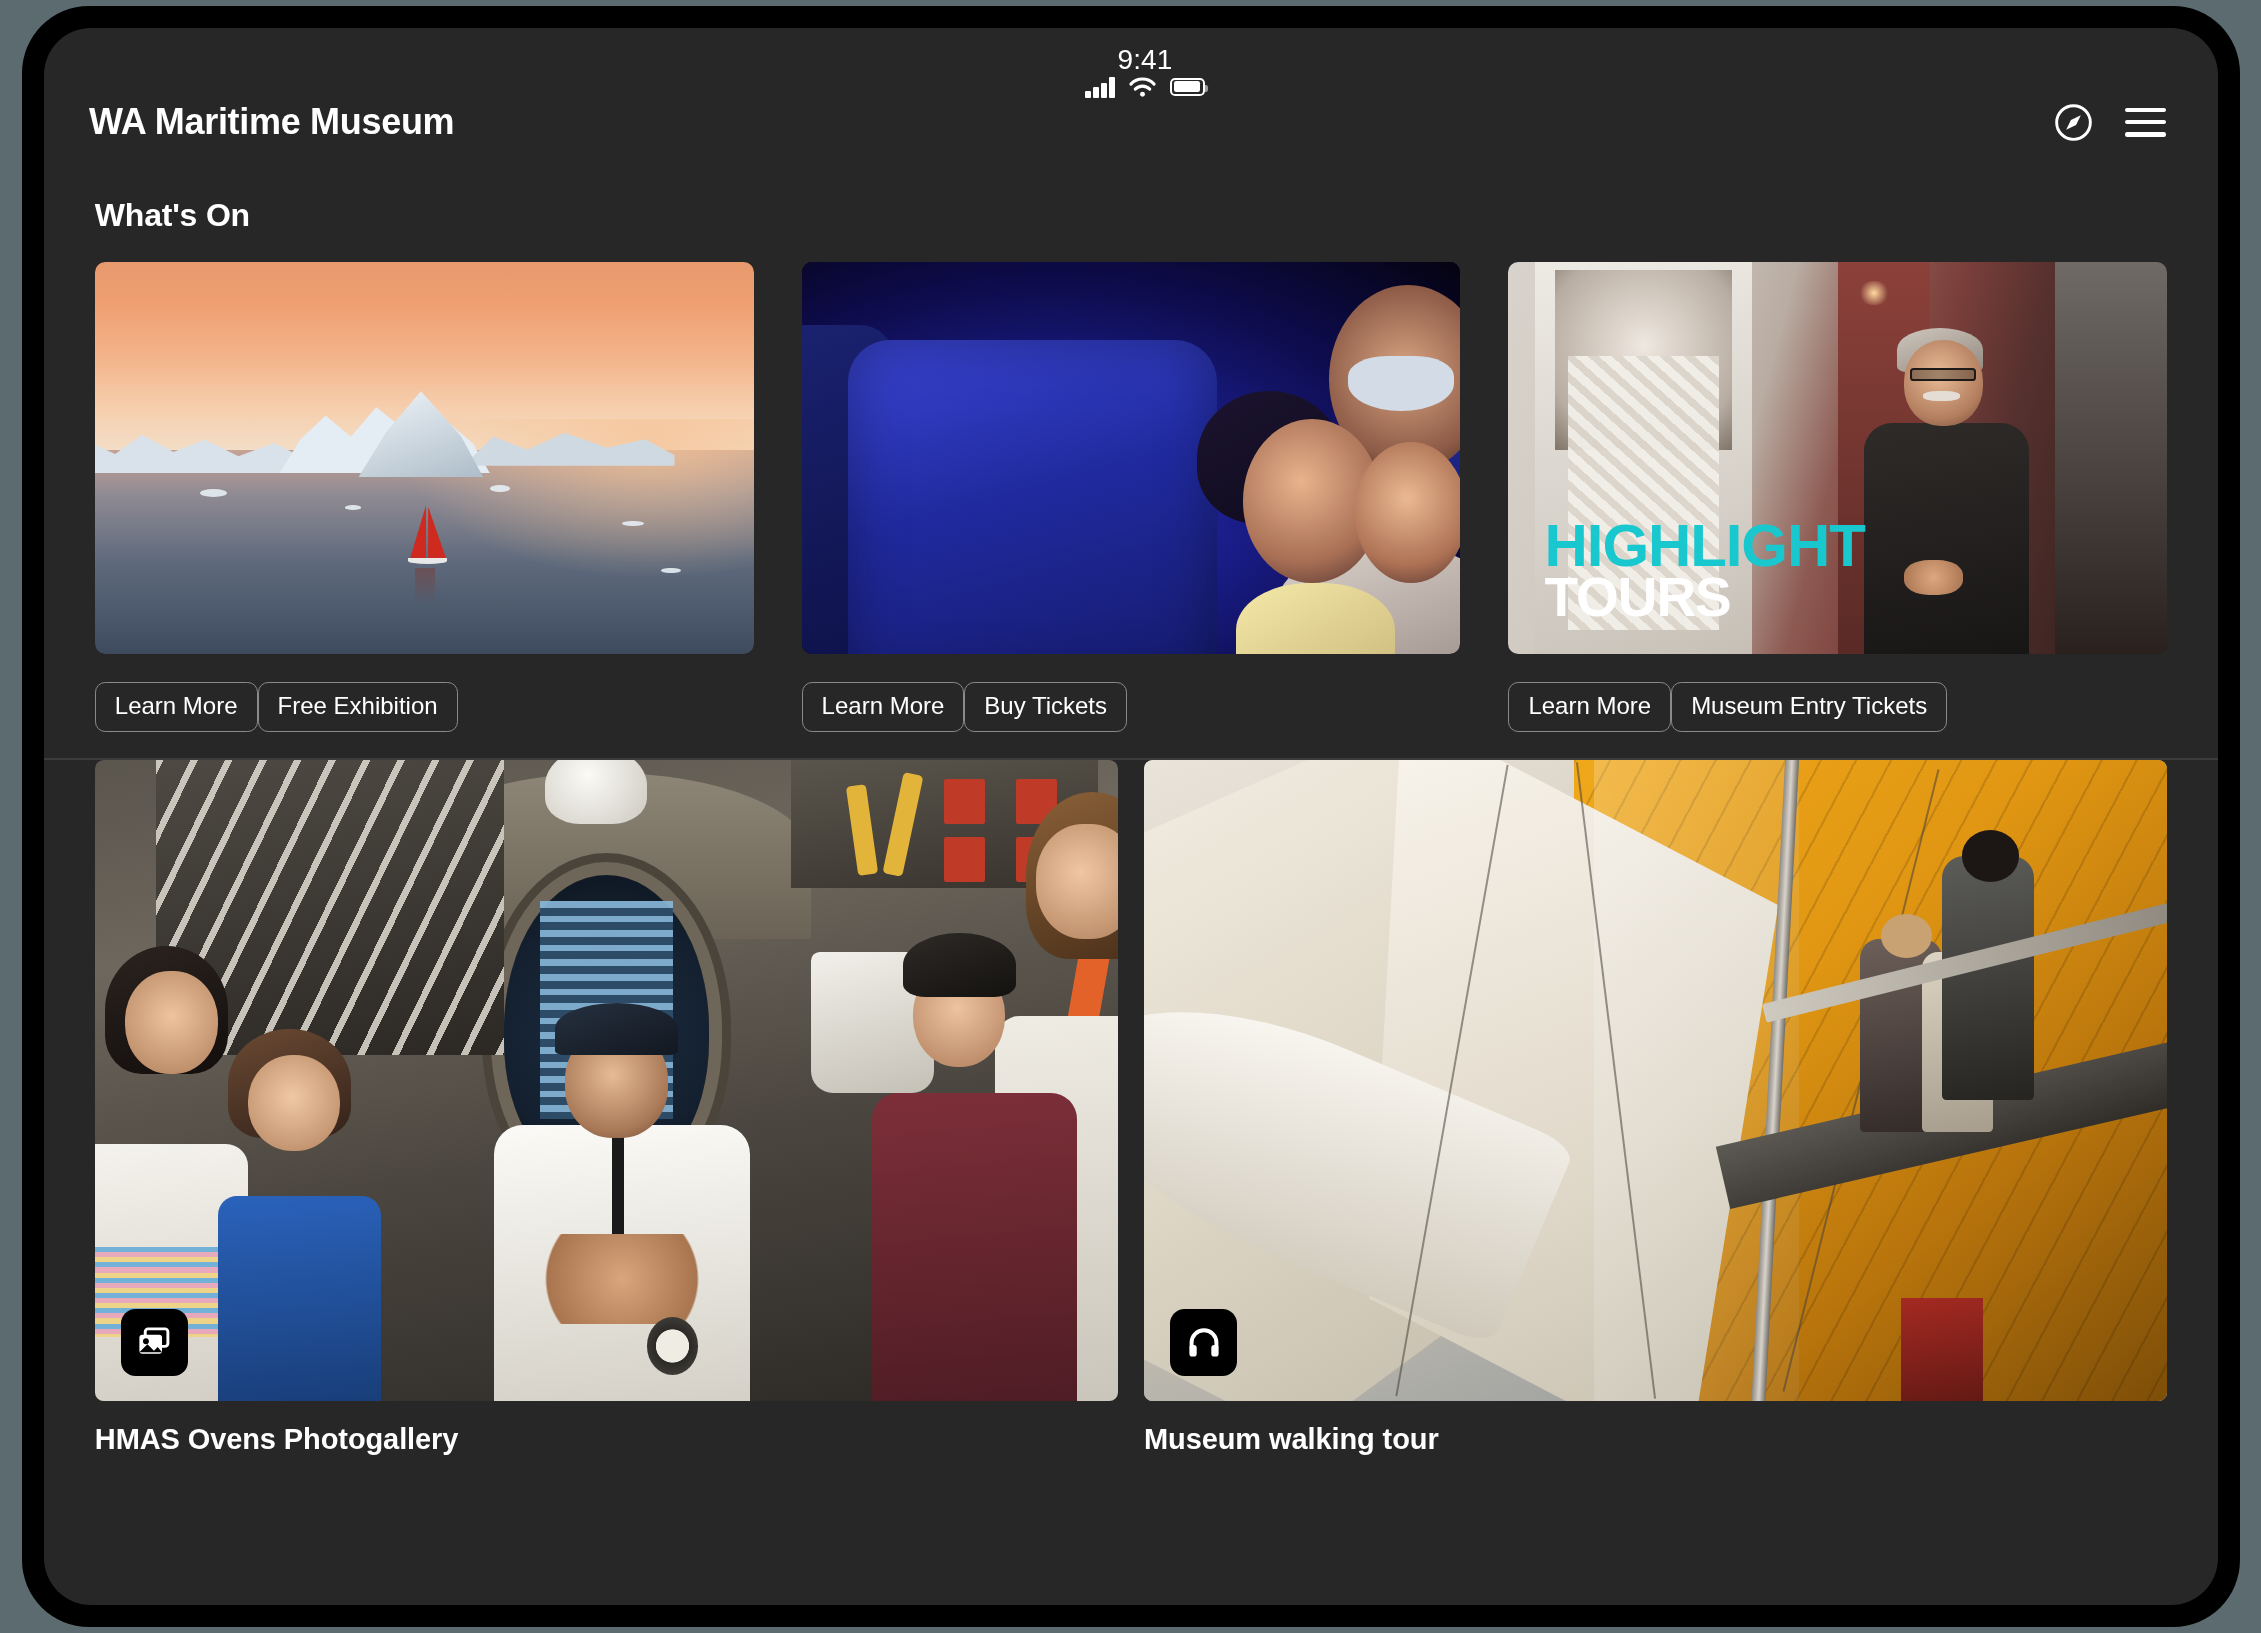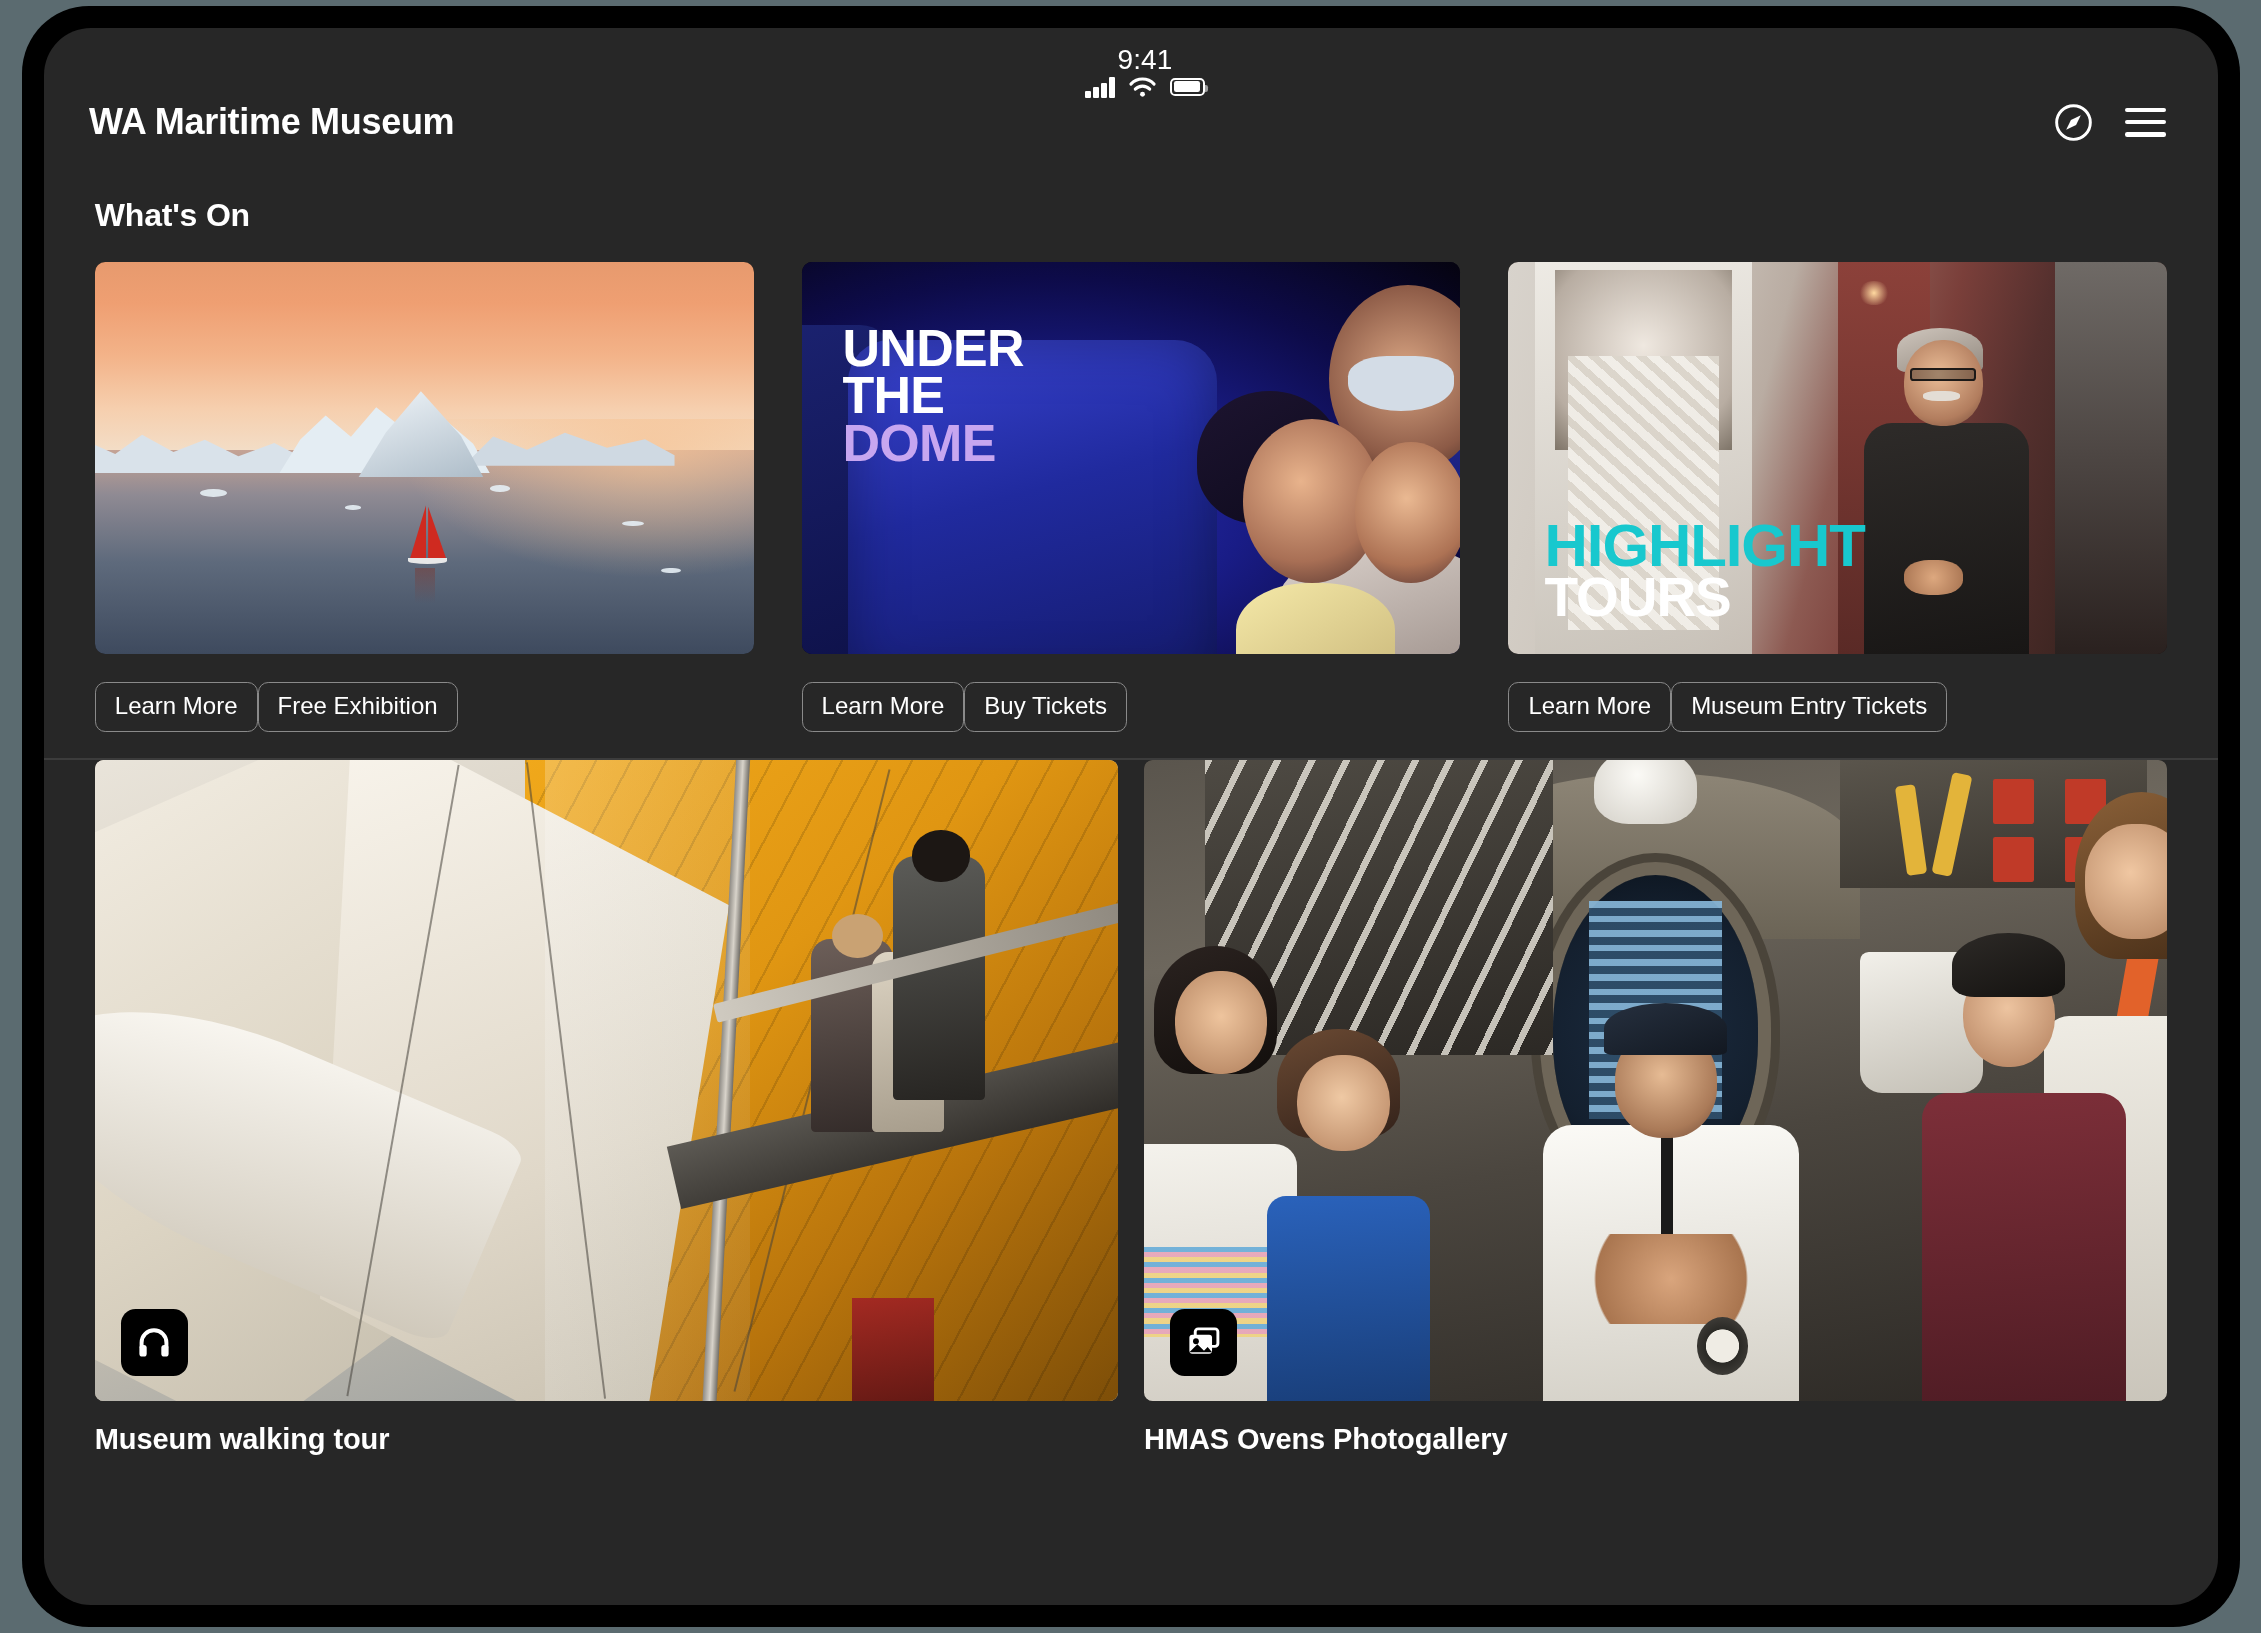--- a/index.html
+++ b/index.html
@@ -598,25 +598,20 @@
               <div class="dome-seatside"></div>
               <div class="dome-seatback"></div>
               <div class="dome-seatr"></div>
               <div class="dome-person p-adult"></div>
               <div class="dome-person p-mask"></div>
               <div class="dome-person p-body"></div>
               <div class="dome-person p-girl1hair"></div>
               <div class="dome-person p-girl1"></div>
               <div class="dome-person p-girl2"></div>
               <div class="dome-person dome-dress"></div>
-              <div class="dome-txt">
-                <span class="dome-l1">UNDER</span>
-                <span class="dome-l2">THE</span>
-                <span class="dome-l3">DOME</span>
-              </div>
             </div>
           </div>
           <div class="wo-actions">
             <button class="pill">Learn More</button>
             <button class="pill">Buy Tickets</button>
           </div>
         </div>
 
         <div class="wo-card">
           <div class="wo-media">
@@ -647,55 +642,20 @@
         </div>
 
       </div>
     </div>
 
     <div class="divider"></div>
 
     <div class="section">
 
       <div class="dd-grid">
-
-        <div class="dd-card">
-          <div class="dd-media">
-            <div class="art-walk">
-              <div class="wk-left"></div>
-              <div class="wk-yellow"></div>
-              <div class="wk-ceiling"></div>
-              <div class="wk-stair"></div>
-              <div class="wk-sail1"></div>
-              <div class="wk-sail2"></div>
-              <div class="wk-boom"></div>
-              <div class="wk-glass"></div>
-              <div class="wk-mast"></div>
-              <div class="wk-rig" style="left:30%;top:0;height:100%;transform:rotate(10deg);"></div>
-              <div class="wk-rig" style="left:46%;top:0;height:100%;transform:rotate(-7deg);"></div>
-              <div class="wk-rig" style="left:70%;top:0;height:100%;transform:rotate(14deg);"></div>
-              <div class="wk-deck"></div>
-              <div class="wk-red"></div>
-              <div class="wk-p2"></div>
-              <div class="wk-p2h"></div>
-              <div class="wk-p3"></div>
-              <div class="wk-p1"></div>
-              <div class="wk-p1h"></div>
-              <div class="wk-rail"></div>
-            </div>
-            <div class="badge">
-              <svg width="38" height="38" viewBox="0 0 52 52">
-                <path d="M9 33 V27 A17 17 0 0 1 43 27 V33" stroke="#fff" stroke-width="5.4" fill="none" stroke-linecap="round"></path>
-                <rect x="6" y="30" width="10" height="16" rx="4" fill="#fff"></rect>
-                <rect x="36" y="30" width="10" height="16" rx="4" fill="#fff"></rect>
-              </svg>
-            </div>
-          </div>
-          <div class="dd-caption">Museum walking tour</div>
-        </div>
 
         <div class="dd-card">
           <div class="dd-media">
             <div class="art-sub">
               <div class="sb-bg"></div>
               <div class="sb-arch"></div>
               <div class="sb-hatch"></div>
               <div class="sb-ladder"></div>
               <div class="sb-pipes"></div>
               <div class="sb-panel-r"></div>
@@ -733,18 +693,53 @@
                 <rect x="14" y="8" width="31" height="24" rx="4" stroke="#fff" stroke-width="4" fill="none"></rect>
                 <rect x="6" y="16" width="31" height="26" rx="4" fill="#fff"></rect>
                 <circle cx="15" cy="25" r="4" fill="#000"></circle>
                 <path d="M6 40 L17 29 L26 38 L31 33 L37 40 Z" fill="#000"></path>
               </svg>
             </div>
           </div>
           <div class="dd-caption">HMAS Ovens Photogallery</div>
         </div>
 
+        <div class="dd-card">
+          <div class="dd-media">
+            <div class="art-walk">
+              <div class="wk-left"></div>
+              <div class="wk-yellow"></div>
+              <div class="wk-ceiling"></div>
+              <div class="wk-stair"></div>
+              <div class="wk-sail1"></div>
+              <div class="wk-sail2"></div>
+              <div class="wk-boom"></div>
+              <div class="wk-glass"></div>
+              <div class="wk-mast"></div>
+              <div class="wk-rig" style="left:30%;top:0;height:100%;transform:rotate(10deg);"></div>
+              <div class="wk-rig" style="left:46%;top:0;height:100%;transform:rotate(-7deg);"></div>
+              <div class="wk-rig" style="left:70%;top:0;height:100%;transform:rotate(14deg);"></div>
+              <div class="wk-deck"></div>
+              <div class="wk-red"></div>
+              <div class="wk-p2"></div>
+              <div class="wk-p2h"></div>
+              <div class="wk-p3"></div>
+              <div class="wk-p1"></div>
+              <div class="wk-p1h"></div>
+              <div class="wk-rail"></div>
+            </div>
+            <div class="badge">
+              <svg width="38" height="38" viewBox="0 0 52 52">
+                <path d="M9 33 V27 A17 17 0 0 1 43 27 V33" stroke="#fff" stroke-width="5.4" fill="none" stroke-linecap="round"></path>
+                <rect x="6" y="30" width="10" height="16" rx="4" fill="#fff"></rect>
+                <rect x="36" y="30" width="10" height="16" rx="4" fill="#fff"></rect>
+              </svg>
+            </div>
+          </div>
+          <div class="dd-caption">Museum walking tour</div>
+        </div>
+
       </div>
     </div>
 
   </div>
 </div>
 
 
 </body></html>

